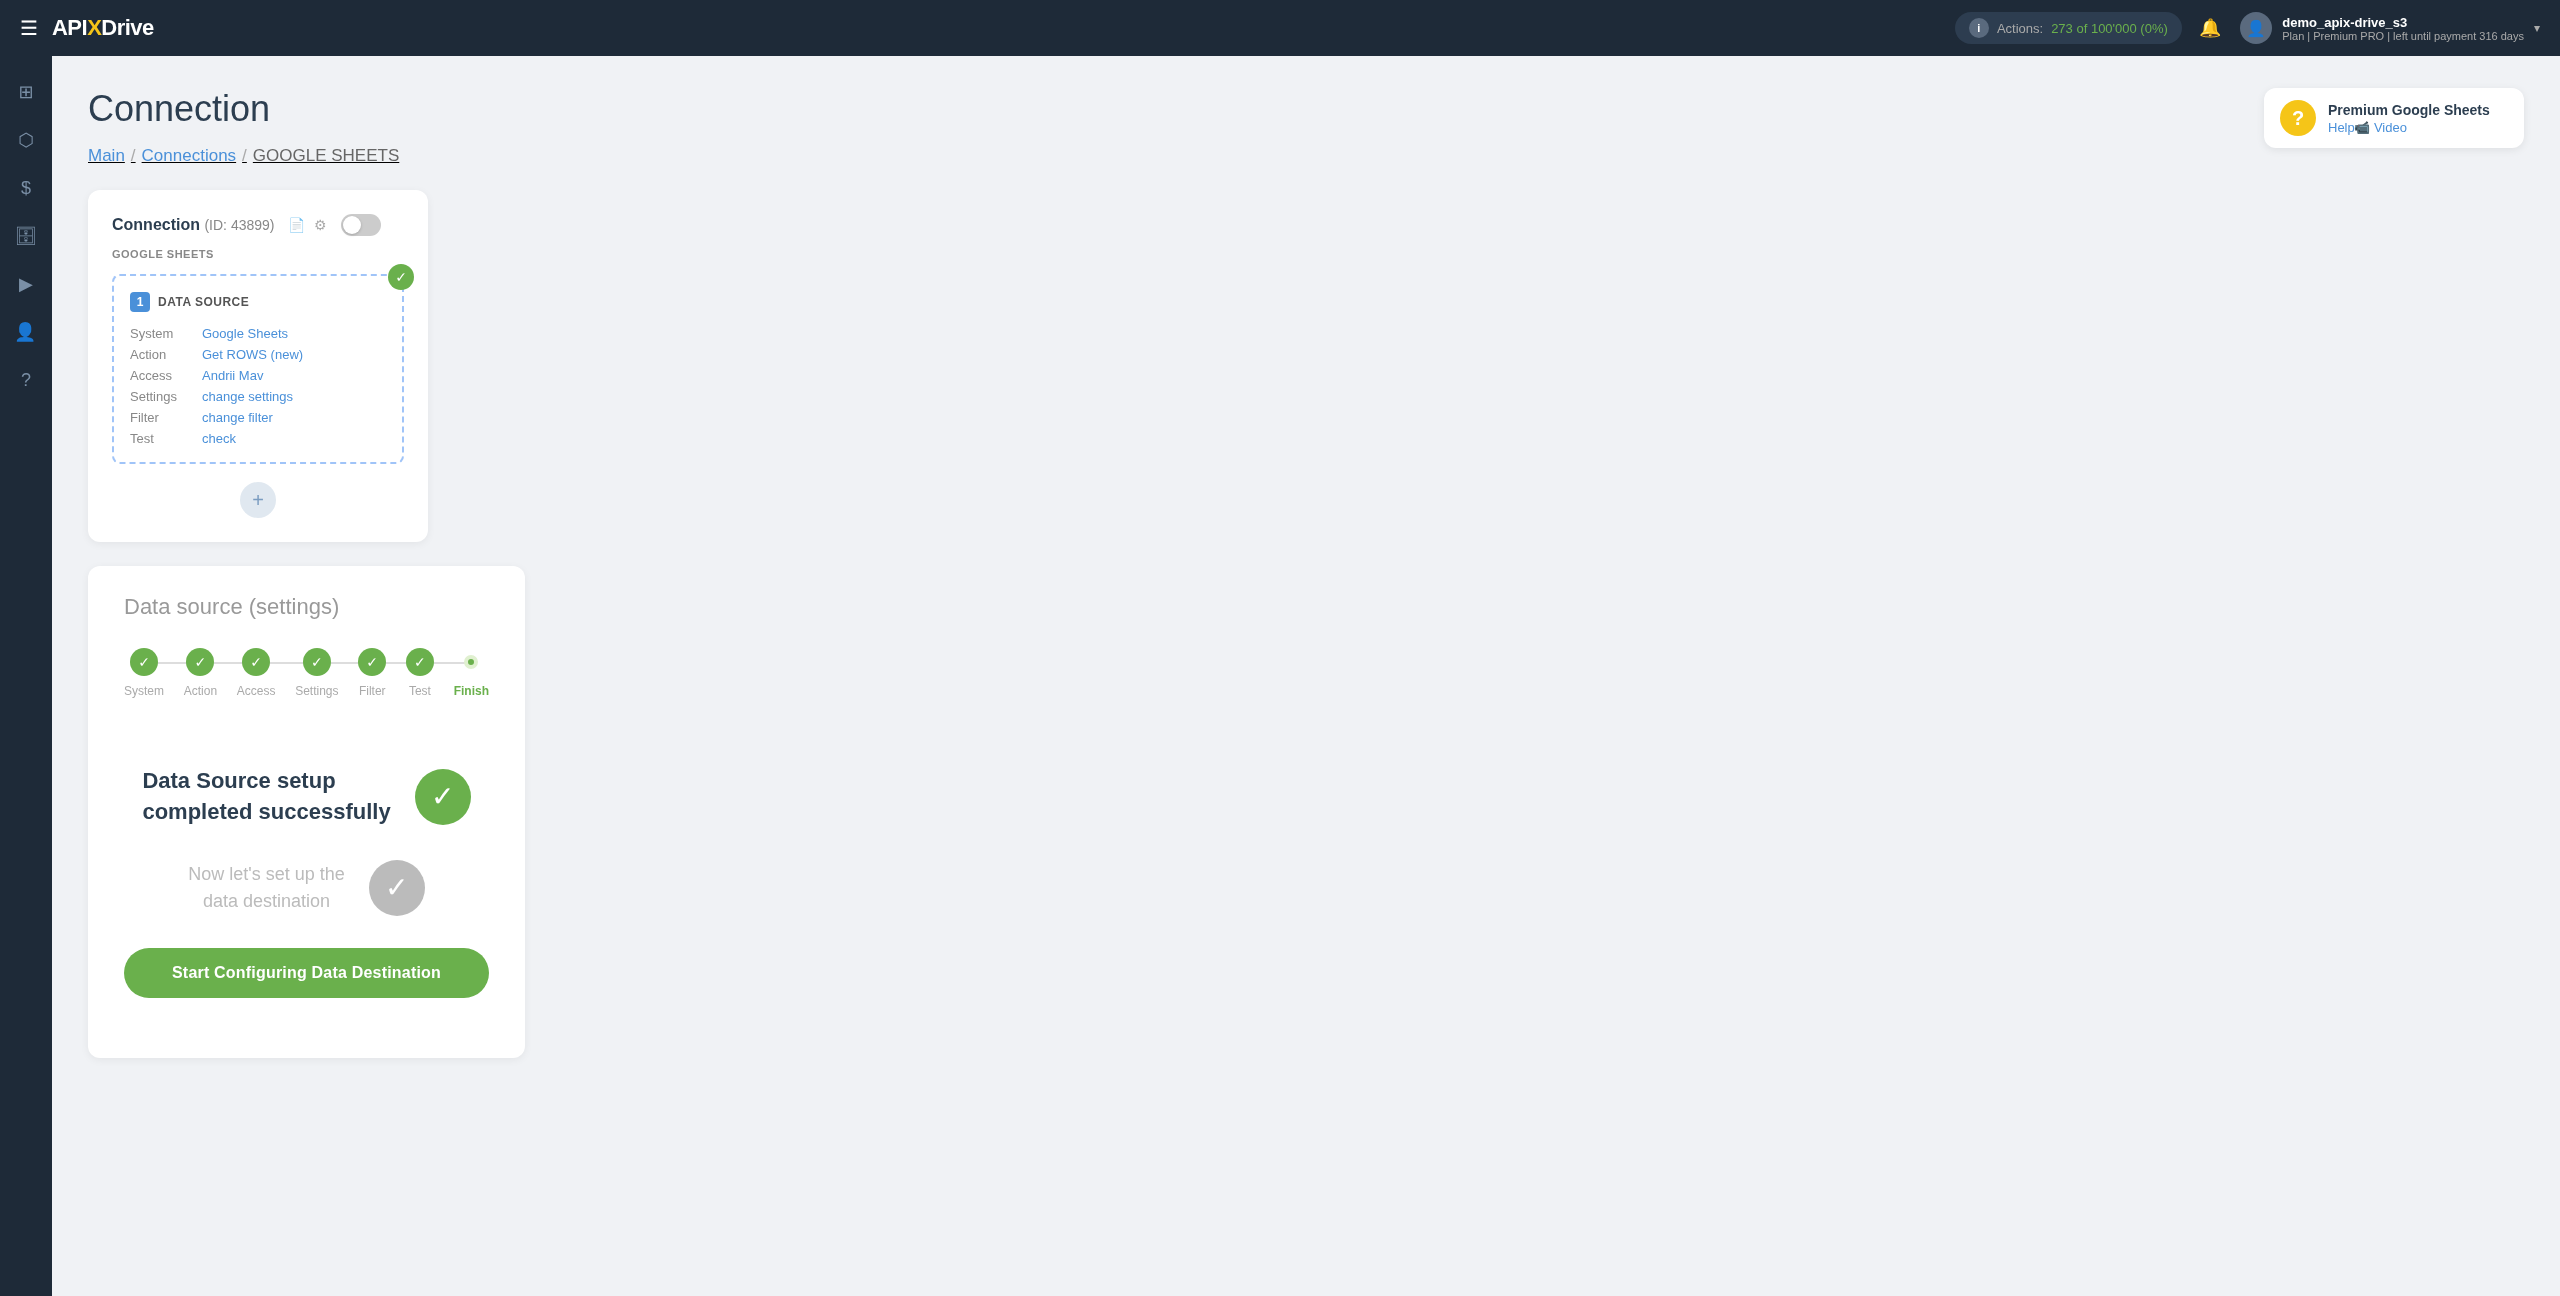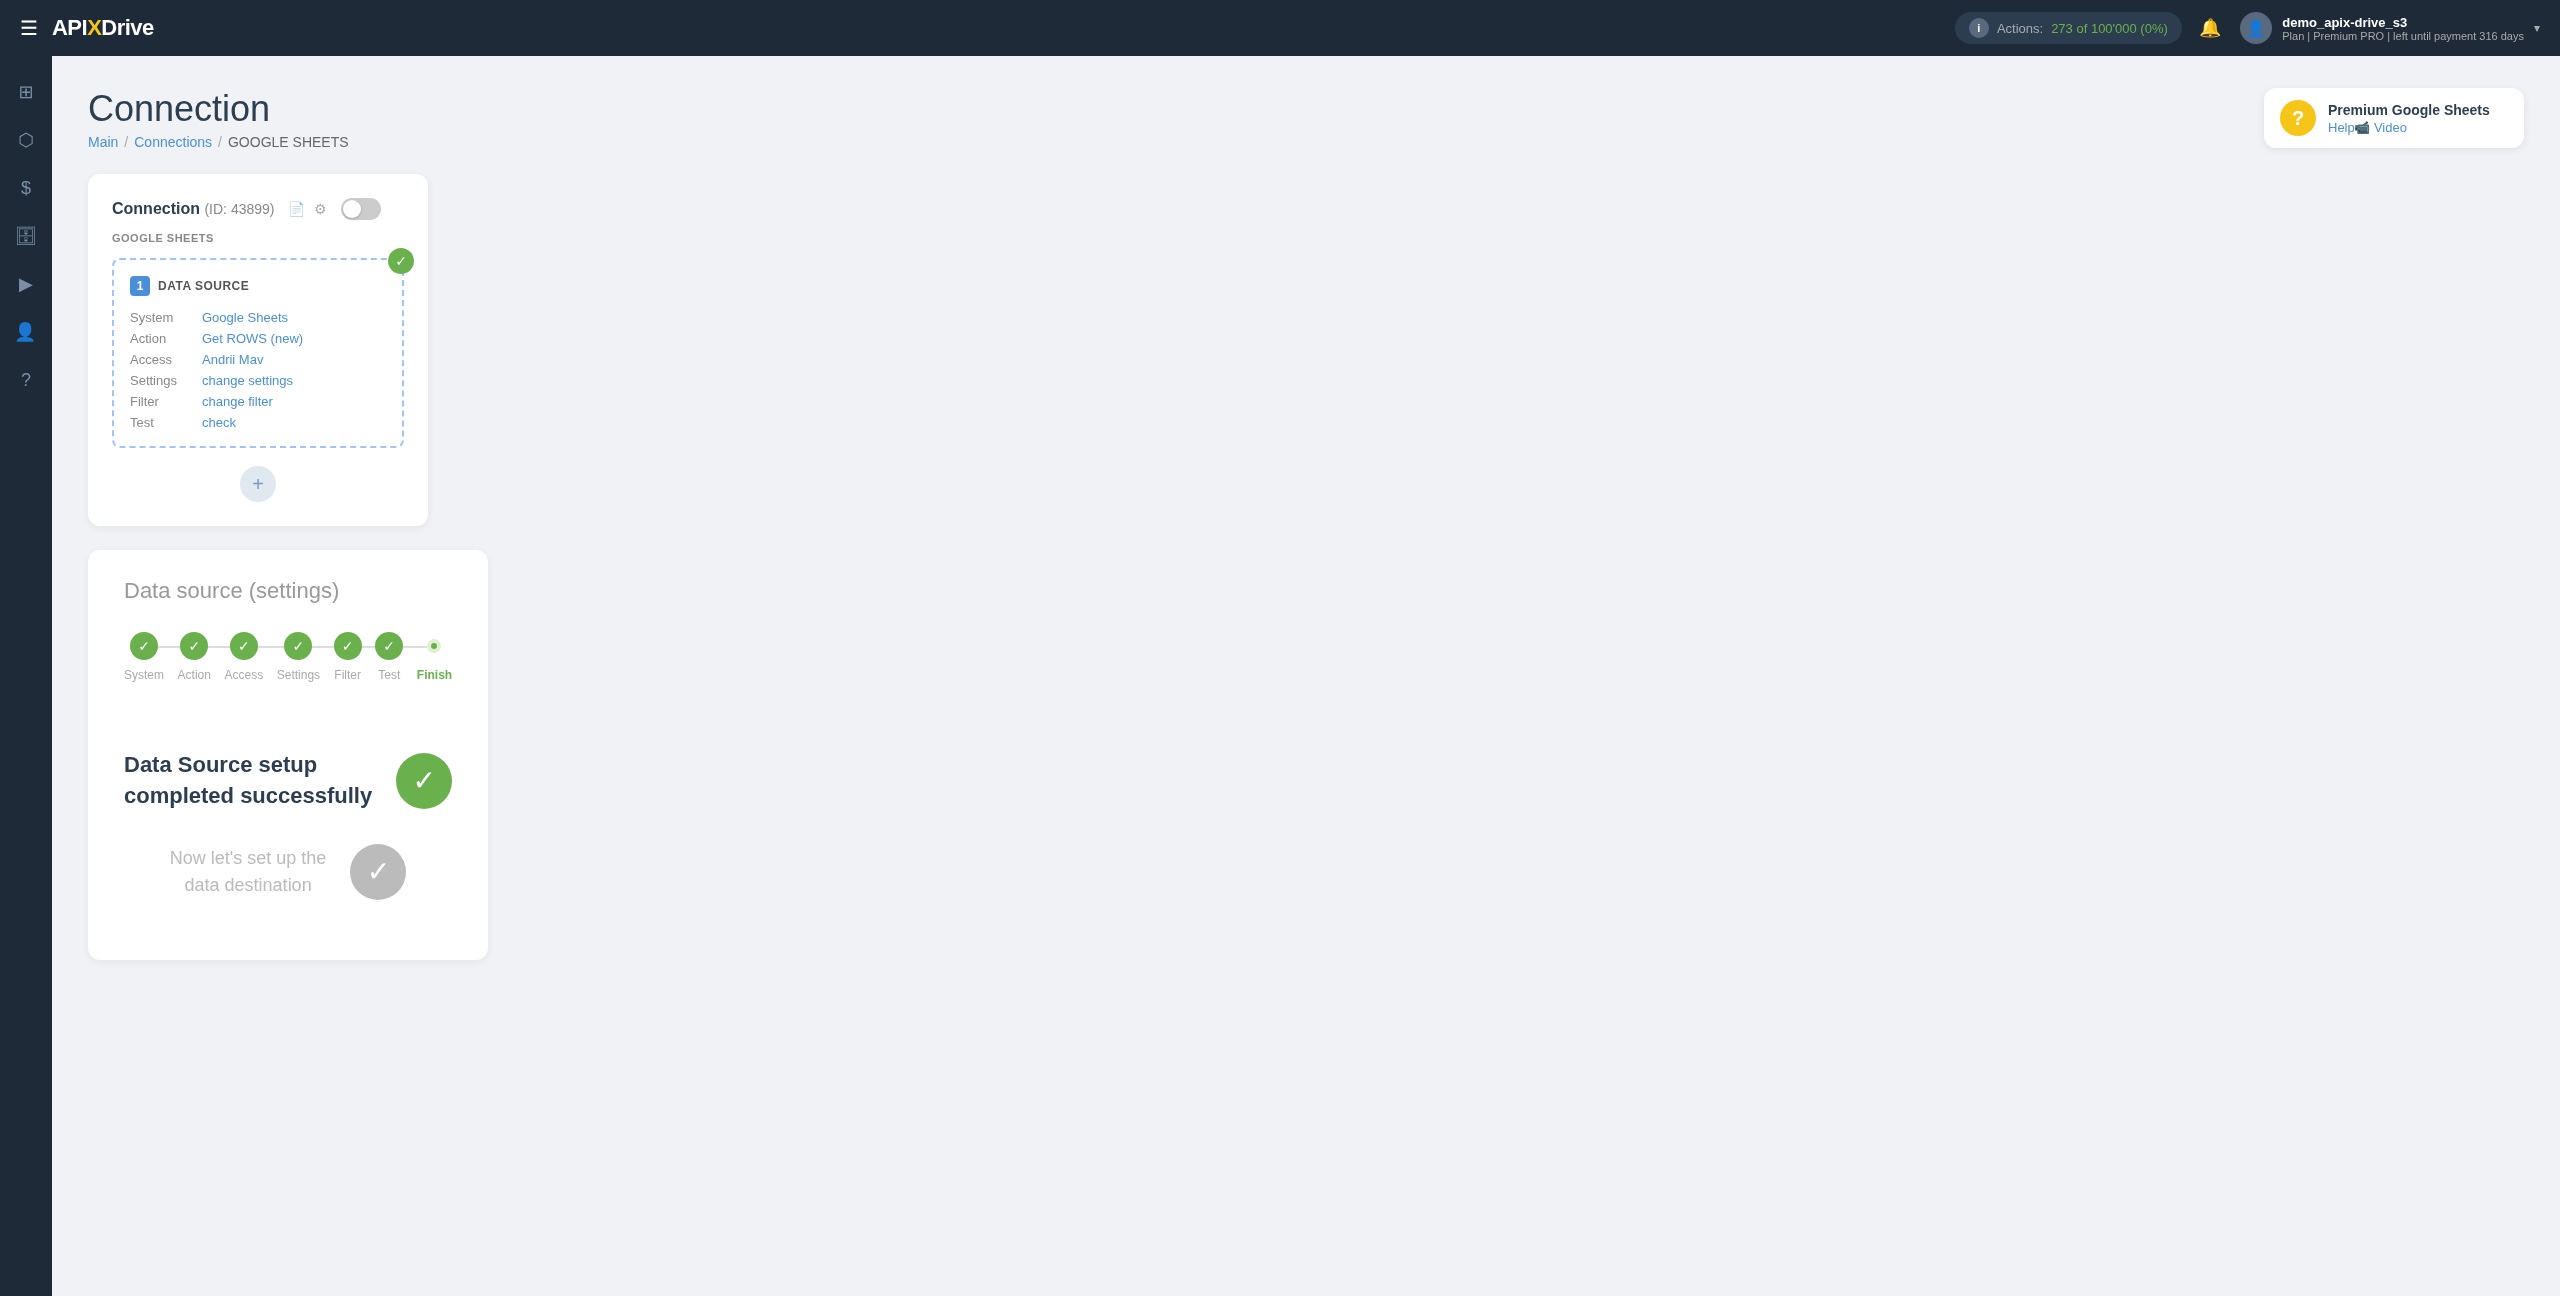--- a/index.html
+++ b/index.html
@@ -120,22 +120,23 @@
       margin-bottom: 24px;
     }
     .page-title {
       font-size: 36px;
       font-weight: 300;
       color: #2c3e50;
     }
     .breadcrumb {
       display: flex;
       gap: 6px;
-      font-size: 14px;
-      margin-top: 4px;
+      font-size: 17px;
+      margin-top: 16px;
+      text-decoration: underline;
     }
     .breadcrumb-link { color: #4a90d9; cursor: pointer; }
     .breadcrumb-sep { color: #aaa; }
     .breadcrumb-current { color: #666; }
 
     .help-widget {
       background: #fff;
       border-radius: 12px;
       padding: 12px 16px;
       display: flex;
@@ -549,16 +550,17 @@
             <div class="success-text-main">Data Source setup<br>completed successfully</div>
           </div>
           <div class="check-circle-green">✓</div>
         </div>
         <div class="success-row">
           <div style="text-align:center;">
             <div class="success-text-sub">Now let's set up the<br>data destination</div>
           </div>
           <div class="check-circle-gray">✓</div>
         </div>
+        <button class="start-btn">Start Configuring Data Destination</button>
       </div>
     </div>
   </div>
 </main>
 
 </body></html>

